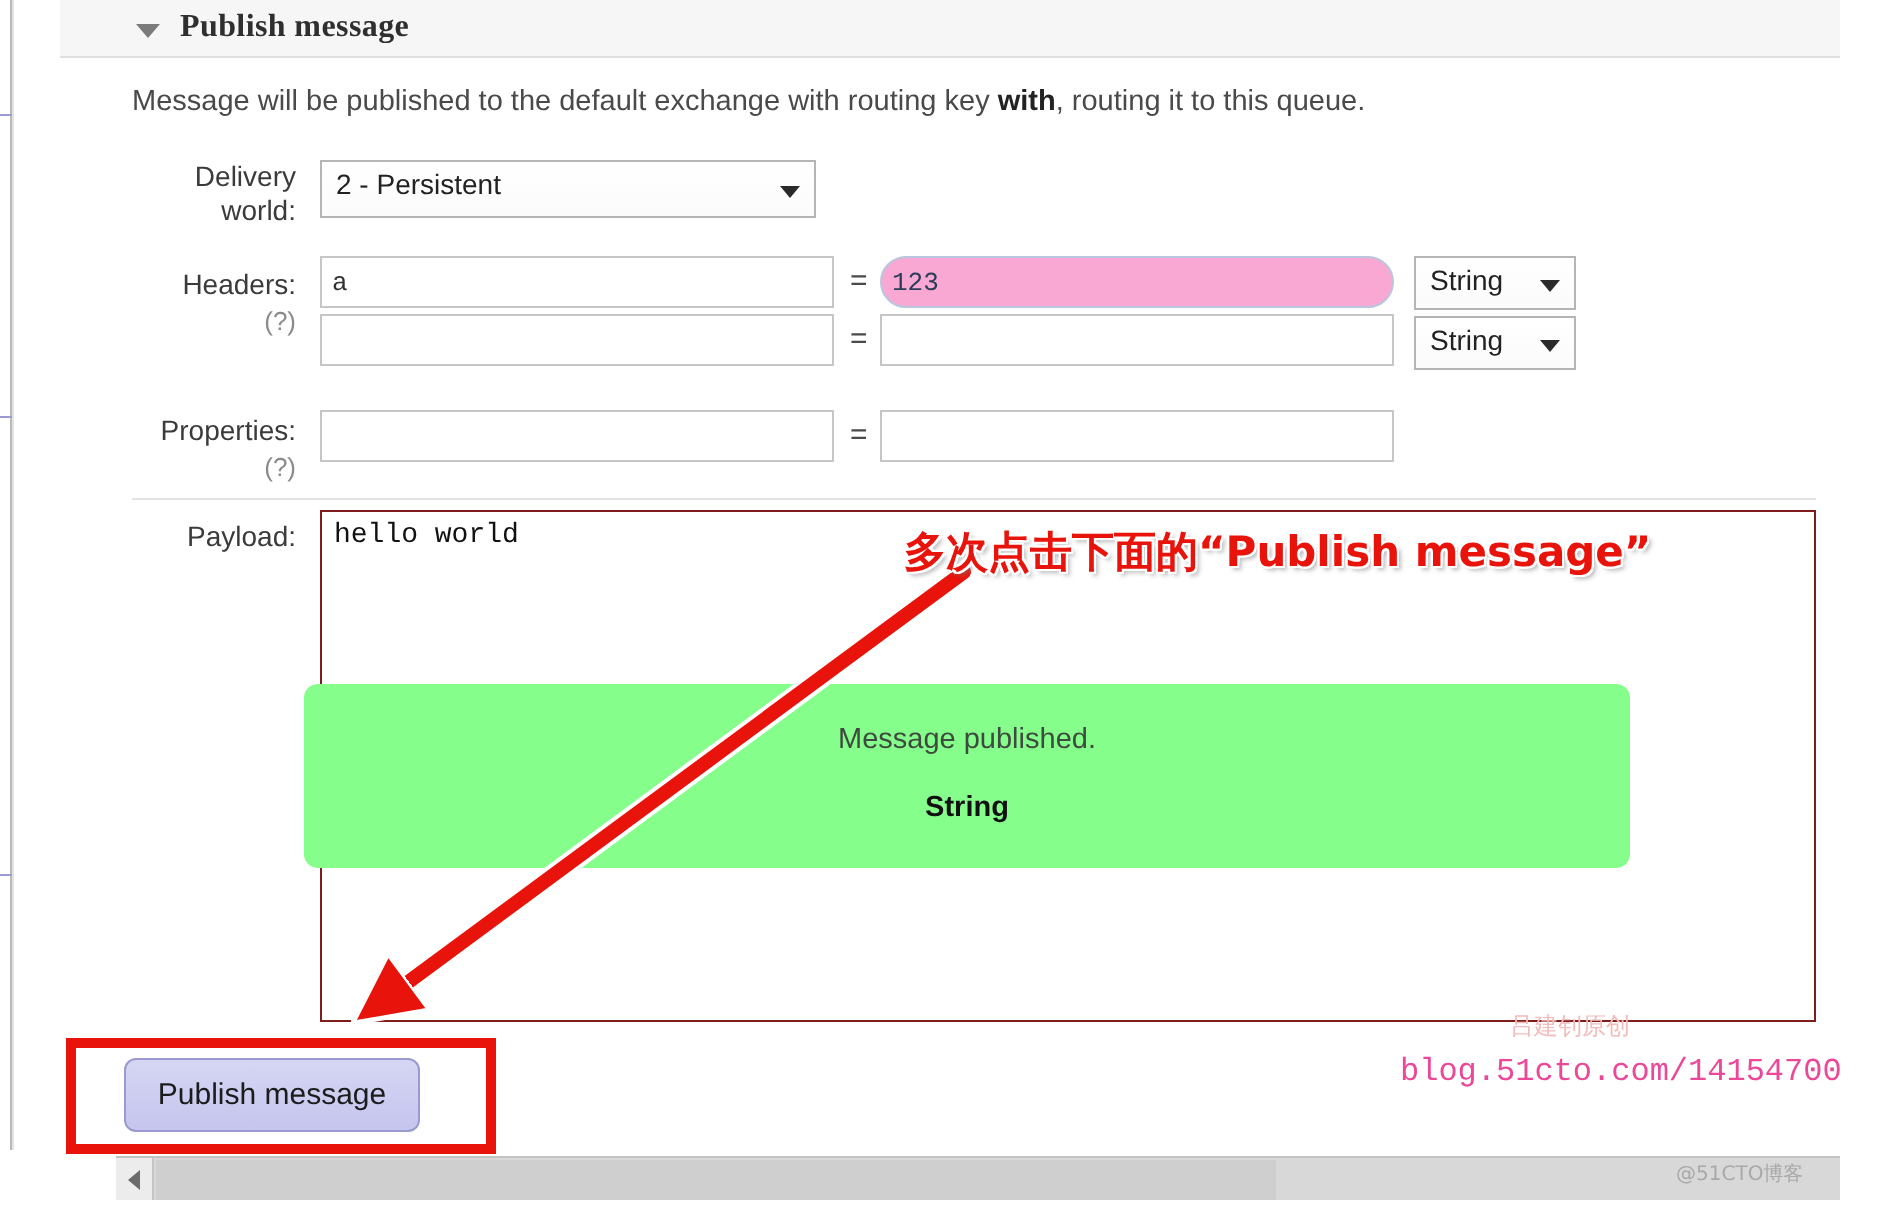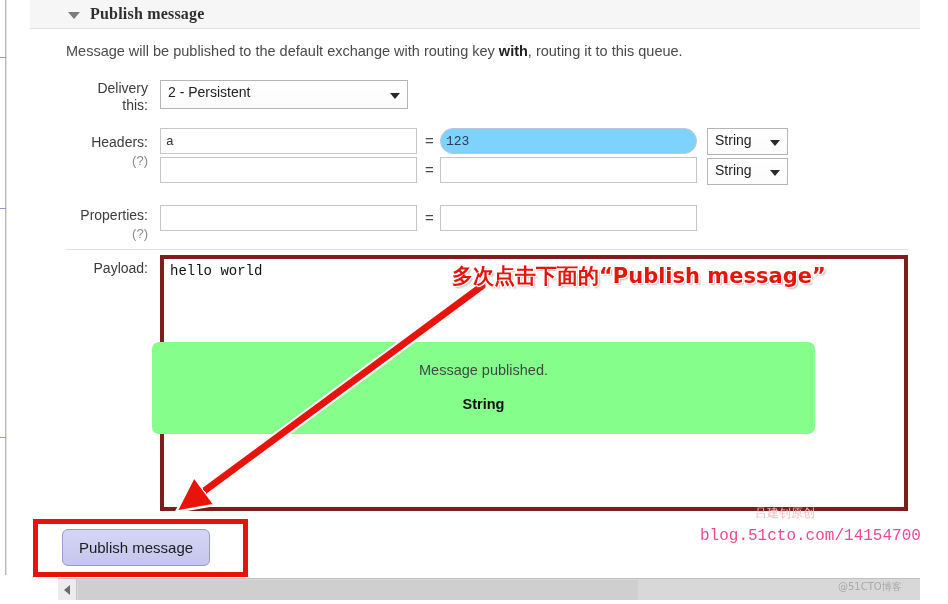--- a/index.html
+++ b/index.html
@@ -101,21 +101,21 @@
     box-sizing: border-box;
     border: 1px solid #c6c6c6;
     background: #ffffff;
     font-family: "Liberation Mono", monospace;
     font-size: 13px;
     color: #333;
     padding: 2px 5px;
     outline: none;
   }
   .txtbox.filled-blue {
-    background: #7dd3fc;
+    background: #f9a8d4;
     border-color: #b9c6dd;
     color: #2b3c57;
     border-radius: 13px;
   }
 
   .eqsign {
     position: absolute;
     font-size: 15px;
     color: #4a4a4a;
   }
@@ -141,21 +141,21 @@
     border-right: 5px solid transparent;
     border-top: 6px solid #2a2a2a;
   }
 
   
   #payload-area {
     position: absolute;
     left: 160px; top: 255px;
     width: 748px; height: 256px;
     box-sizing: border-box;
-    border: 4px solid #7f1d1d;
+    border: 1px solid #7f1d1d;
     background: #fff;
     font-family: "Liberation Mono", monospace;
     font-size: 14px;
     color: #111;
     padding: 4px 6px;
     overflow: hidden;
     white-space: pre;
     resize: none;
     outline: none;
   }
@@ -317,21 +317,21 @@
   <div id="section-header">
     <span class="caret"></span>
     <span class="title">Publish message</span>
   </div>
 
   <div id="intro">
     <span>Message will be published to the default exchange with routing key </span><b>with</b><span>, routing it to this queue.</span>
   </div>
 
   <div class="form-label" style="left:48px; top:80px; width:100px;">Delivery</div>
-  <div class="form-label" style="left:48px; top:97px; width:100px;">this:</div>
+  <div class="form-label" style="left:48px; top:97px; width:100px;">world:</div>
   <div class="selbox" style="left:160px; top:80px; width:248px; height:29px;">
     <span>2 - Persistent</span>
     <span class="arrow"></span>
   </div>
 
   <div class="form-label" style="left:48px; top:134px; width:100px;">Headers:</div>
   <div class="hint-q" style="left:48px; top:153px; width:100px;">(?)</div>
 
   <input class="txtbox" style="left: 160px; top: 128px; width: 257px; height: 26px;" value="a">
   <span class="eqsign" style="left:425px; top:132px;">=</span>

